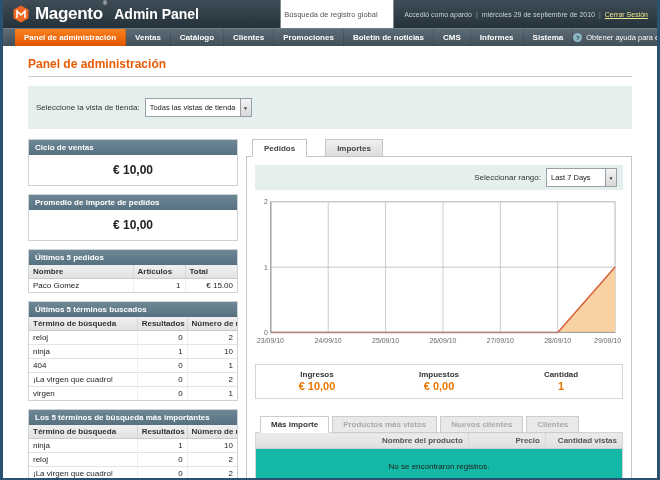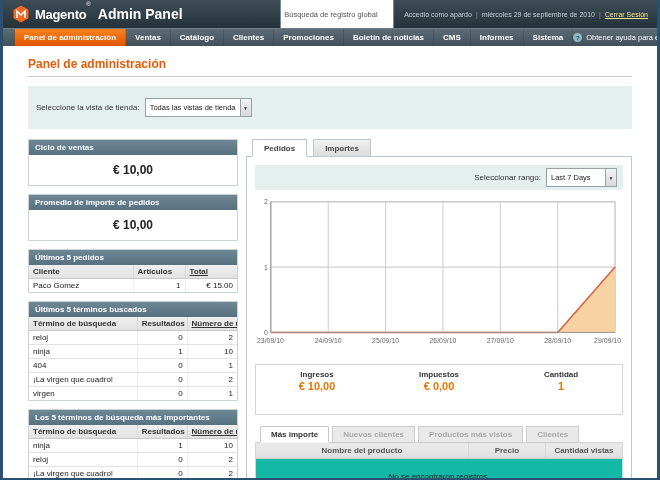--- a/index.html
+++ b/index.html
@@ -4,21 +4,21 @@
 <style>
   * { box-sizing: border-box; margin: 0; padding: 0; }
   html,body { background:#fff; }
   body { font-family: "Liberation Sans", sans-serif; width:660px; }
   .frame { width:660px; height:480px; border-left:3px solid #2b5172; border-right:3px solid #2b5172;
            border-bottom:2px solid #2b5172; display:flex; flex-direction:column; background:#fff; overflow:hidden; }
 
   
   .topbar { height:28px; flex:none; background:linear-gradient(#3e4d57,#25323a); display:flex; align-items:center; padding:0 9px; }
   .brand { display:flex; align-items:center; gap:5px; }
-  .brand-name { color:#fff; font-size:13px; font-weight:bold; letter-spacing:-0.3px; }
+  .brand-name { color:#fff; font-size:17px; font-weight:bold; letter-spacing:-0.3px; }
   .brand-mark { color:#fff; font-size:6px; vertical-align:top; position:relative; top:-4px; }
   .brand-suffix { color:#fff; font-size:14px; font-weight:bold; margin-left:2px; }
   .global-search { margin-left:auto; width:114px; height:14px; border:1px solid #7d8a92; font-size:7.5px; color:#555; padding:16px 3px; font-family:"Liberation Sans",sans-serif; }
   .session { display:flex; align-items:center; gap:4px; margin-left:10px; font-size:7px; color:#c9d3d8; white-space:nowrap; }
   .session .sep { color:#8b979e; }
   .logout { color:#f0e88f; text-decoration:underline; cursor:pointer; }
 
   
   .navbar { height:18px; flex:none; background:linear-gradient(#5c6c76,#414f58); border-top:1px solid #6f7e88; display:flex; align-items:stretch; }
   .nav-items { display:flex; align-items:stretch; padding-left:12px; }
@@ -39,43 +39,43 @@
   .columns { display:flex; gap:8px; align-items:flex-start; }
   .col-left { width:210px; flex:none; display:flex; flex-direction:column; gap:8px; }
   .col-right { flex:1; min-width:0; }
 
   
   .panel { border:1px solid #ccd3d7; background:#fff; }
   .panel-head { background:linear-gradient(#6d8795,#587181); color:#fff; font-weight:bold; font-size:8px; padding:3px 6px; }
   .panel-value { font-size:12px; font-weight:bold; color:#222; text-align:center; padding:8px 0; }
   .mini-table { width:100%; border-collapse:collapse; font-size:8px; table-layout:fixed; }
   .mini-table th { background:linear-gradient(#efefef,#e2e2e2); color:#333; font-weight:bold; text-align:left; padding:2px 4px; border-bottom:1px solid #c9c9c9; border-right:1px solid #d8d8d8; overflow:hidden; white-space:nowrap; }
-  .mini-table th:last-child { border-right:none;text-decoration:underline; }
+  .mini-table th:last-child { border-right:none; }
   .mini-table td { padding:2px 4px; border-bottom:1px solid #e3e3e3; border-right:1px solid #efefef; color:#222; overflow:hidden; white-space:nowrap; }
   .mini-table td:last-child { border-right:none; }
   .mini-table td:not(:first-child) { text-align:right; }
   .mini-table tr:last-child td { border-bottom:none; }
 
   
-  .main-tabs { display:flex; gap:6px; padding-left:6px; position:relative; z-index:2; margin-bottom:-1px; }
+  .main-tabs { display:flex; gap:18px; padding-left:6px; position:relative; z-index:2; margin-bottom:-1px; }
   .tab { font-size:8px; font-weight:bold; color:#444; padding:4px 11px 3px; border:1px solid #c0c7cc; background:linear-gradient(#f0f0f0,#dcdcdc); cursor:pointer; }
   .tab.active { background:#fff; border-bottom-color:#fff; }
   .main-panel { border:1px solid #c0c7cc; background:#fff; padding:8px; }
   .range-bar { background:#e4efee; padding:3px 6px; display:flex; justify-content:flex-end; align-items:center; gap:5px; font-size:8px; color:#333; margin-bottom:6px; }
   .chart-wrap { margin-bottom:8px; }
   .chart-wrap svg { display:block; width:100%; }
-  .stats { display:flex; border:1px solid #d5d5d5; padding:5px 0 22px; margin-bottom:11px; }
+  .stats { display:flex; border:1px solid #d5d5d5; padding:5px 0 6px; margin-bottom:17px; }
   .stat { flex:1; text-align:center; }
   .stat-label { font-size:8px; font-weight:bold; color:#333; }
   .stat-value { font-size:11px; font-weight:bold; color:#ea7601; margin-top:1px; }
   .bottom-tabs { display:flex; gap:3px; padding-left:5px; position:relative; z-index:2; margin-bottom:-1px; }
   .btab { font-size:8px; font-weight:bold; padding:3px 10px; border:1px solid #ccc; background:#e9e9e9; color:#a9a9a9; cursor:pointer; }
   .btab.active { background:#fff; color:#333; border-bottom-color:#fff; }
   .products-table { width:100%; border-collapse:collapse; font-size:8px; border:1px solid #d5d5d5; table-layout:fixed; }
-  .products-table th { background:linear-gradient(#ececec,#dedede); color:#555; font-weight:bold; text-align:center; padding:3px 5px; border-bottom:1px solid #ccc; border-right:1px solid #d8d8d8; }
+  .products-table th { background:linear-gradient(#ececec,#dedede); color:#555; font-weight:bold; text-align:right; padding:3px 5px; border-bottom:1px solid #ccc; border-right:1px solid #d8d8d8; }
   .products-table th:last-child { border-right:none; }
   .products-table .empty { text-align:center; color:#222; padding:13px 0 22px; background:#14b8a6; }
 </style>
 </head>
 <body>
 
 <div class="frame">
 
   <header class="topbar">
     <div class="brand">
@@ -143,21 +143,21 @@
         <section class="panel">
           <div class="panel-head">Últimos 5 pedidos</div>
           <table class="mini-table">
             <colgroup>
                 <col style="width:50%">
                 <col style="width:25%">
                 <col style="width:25%">
               </colgroup>
             <thead>
                 <tr>
-              <th>Cliente</th>
+              <th>Nombre</th>
               <th>Artículos</th>
               <th>Total</th>
             </tr>
               </thead>
             <tbody>
                 <tr>
                   <td>Paco Gomez</td>
                   <td>1</td>
                   <td>€ 15.00</td>
                 </tr>
@@ -312,22 +312,22 @@
                 <div class="stat-value">€ 0,00</div>
               </div>
               <div class="stat">
                 <div class="stat-label">Cantidad</div>
                 <div class="stat-value">1</div>
               </div>
             </div>
 
           <div class="bottom-tabs" id="bottom-tabs">
               <span class="btab active">Más importe</span>
+              <span class="btab">Productos más vistos</span>
               <span class="btab">Nuevos clientes</span>
-              <span class="btab">Productos más vistos</span>
               <span class="btab">Clientes</span>
             </div>
 
           <table class="products-table">
             <colgroup>
                 <col style="width:58%">
                 <col style="width:21%">
                 <col style="width:21%">
               </colgroup>
             <thead>

